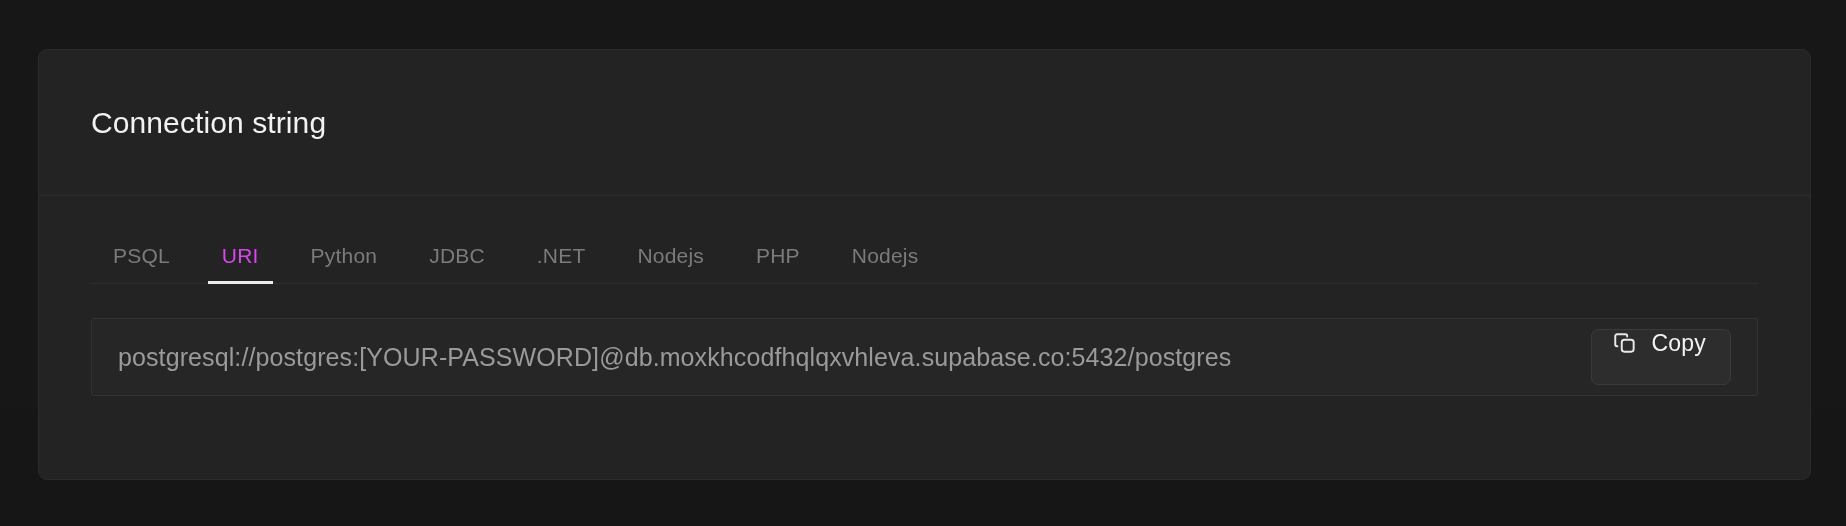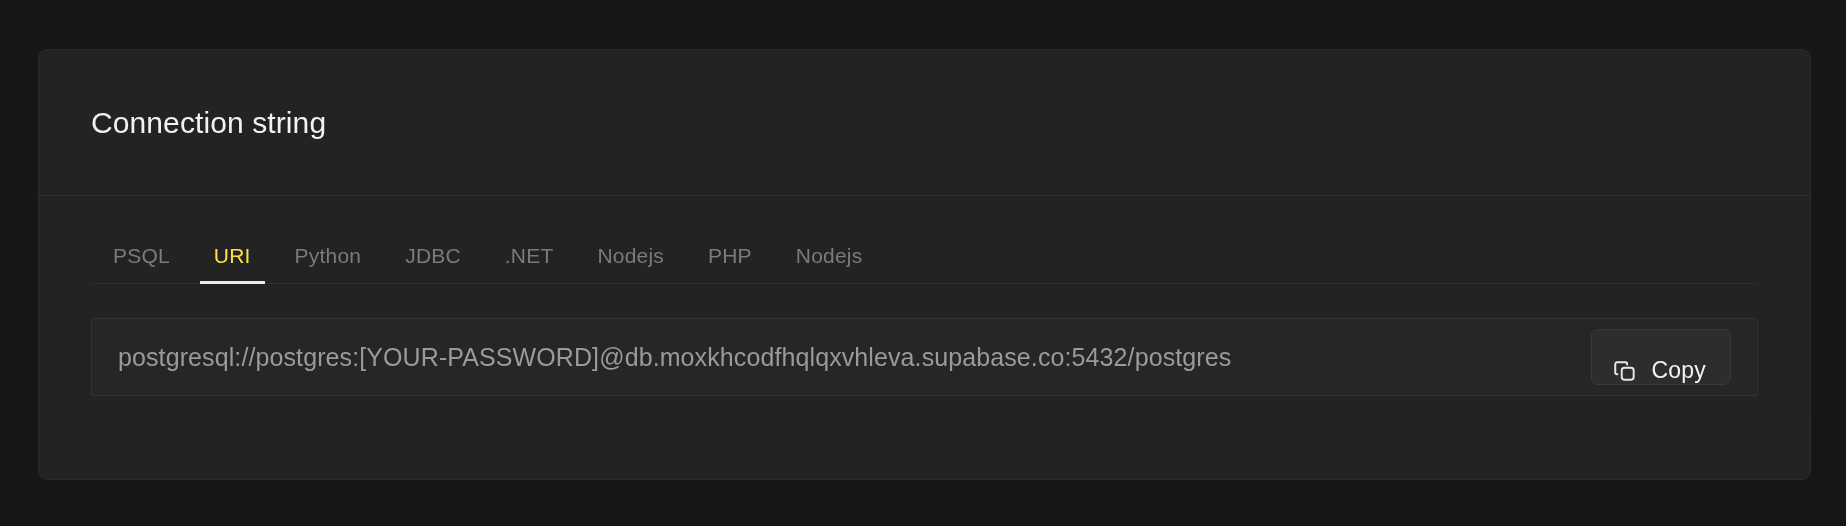--- a/index.html
+++ b/index.html
@@ -60,21 +60,21 @@
 
   .card-body {
     padding: 0 52px;
   }
 
   
   .tabs {
     position: relative;
     display: flex;
     align-items: flex-end;
-    gap: 0px;
+    gap: 8px;
     height: 88px;
     padding-top: 14px;
     box-sizing: border-box;
   }
   .tabs::after {
     content: "";
     position: absolute;
     left: 0;
     right: 0;
     bottom: 0;
@@ -86,21 +86,21 @@
     position: relative;
     padding: 0 22px 16px 22px;
     color: #7b7b7b;
     font-size: 21px;
     font-weight: 400;
     letter-spacing: 0.2px;
     cursor: pointer;
     white-space: nowrap;
   }
   .tab.active {
-    color: #fde047;
+    color: #d946ef;
   }
   .tab.active::after {
     content: "";
     position: absolute;
     left: 8px;
     right: 8px;
     bottom: 0;
     height: 3px;
     background: #ededed;
     z-index: 2;
@@ -134,21 +134,21 @@
     overflow: hidden;
   }
 
   .copy-button {
     position: absolute;
     right: 27px;
     top: 50%;
     transform: translateY(-50%);
     height: 56px;
     display: flex;
-    align-items: flex-end;
+    align-items: flex-start;
     gap: 14px;
     padding: 0 24px 0 20px;
     background: #2d2d2d;
     border: 1px solid #3a3a3a;
     border-radius: 7px;
     cursor: pointer;
     box-sizing: border-box;
   }
 
   .copy-label {

